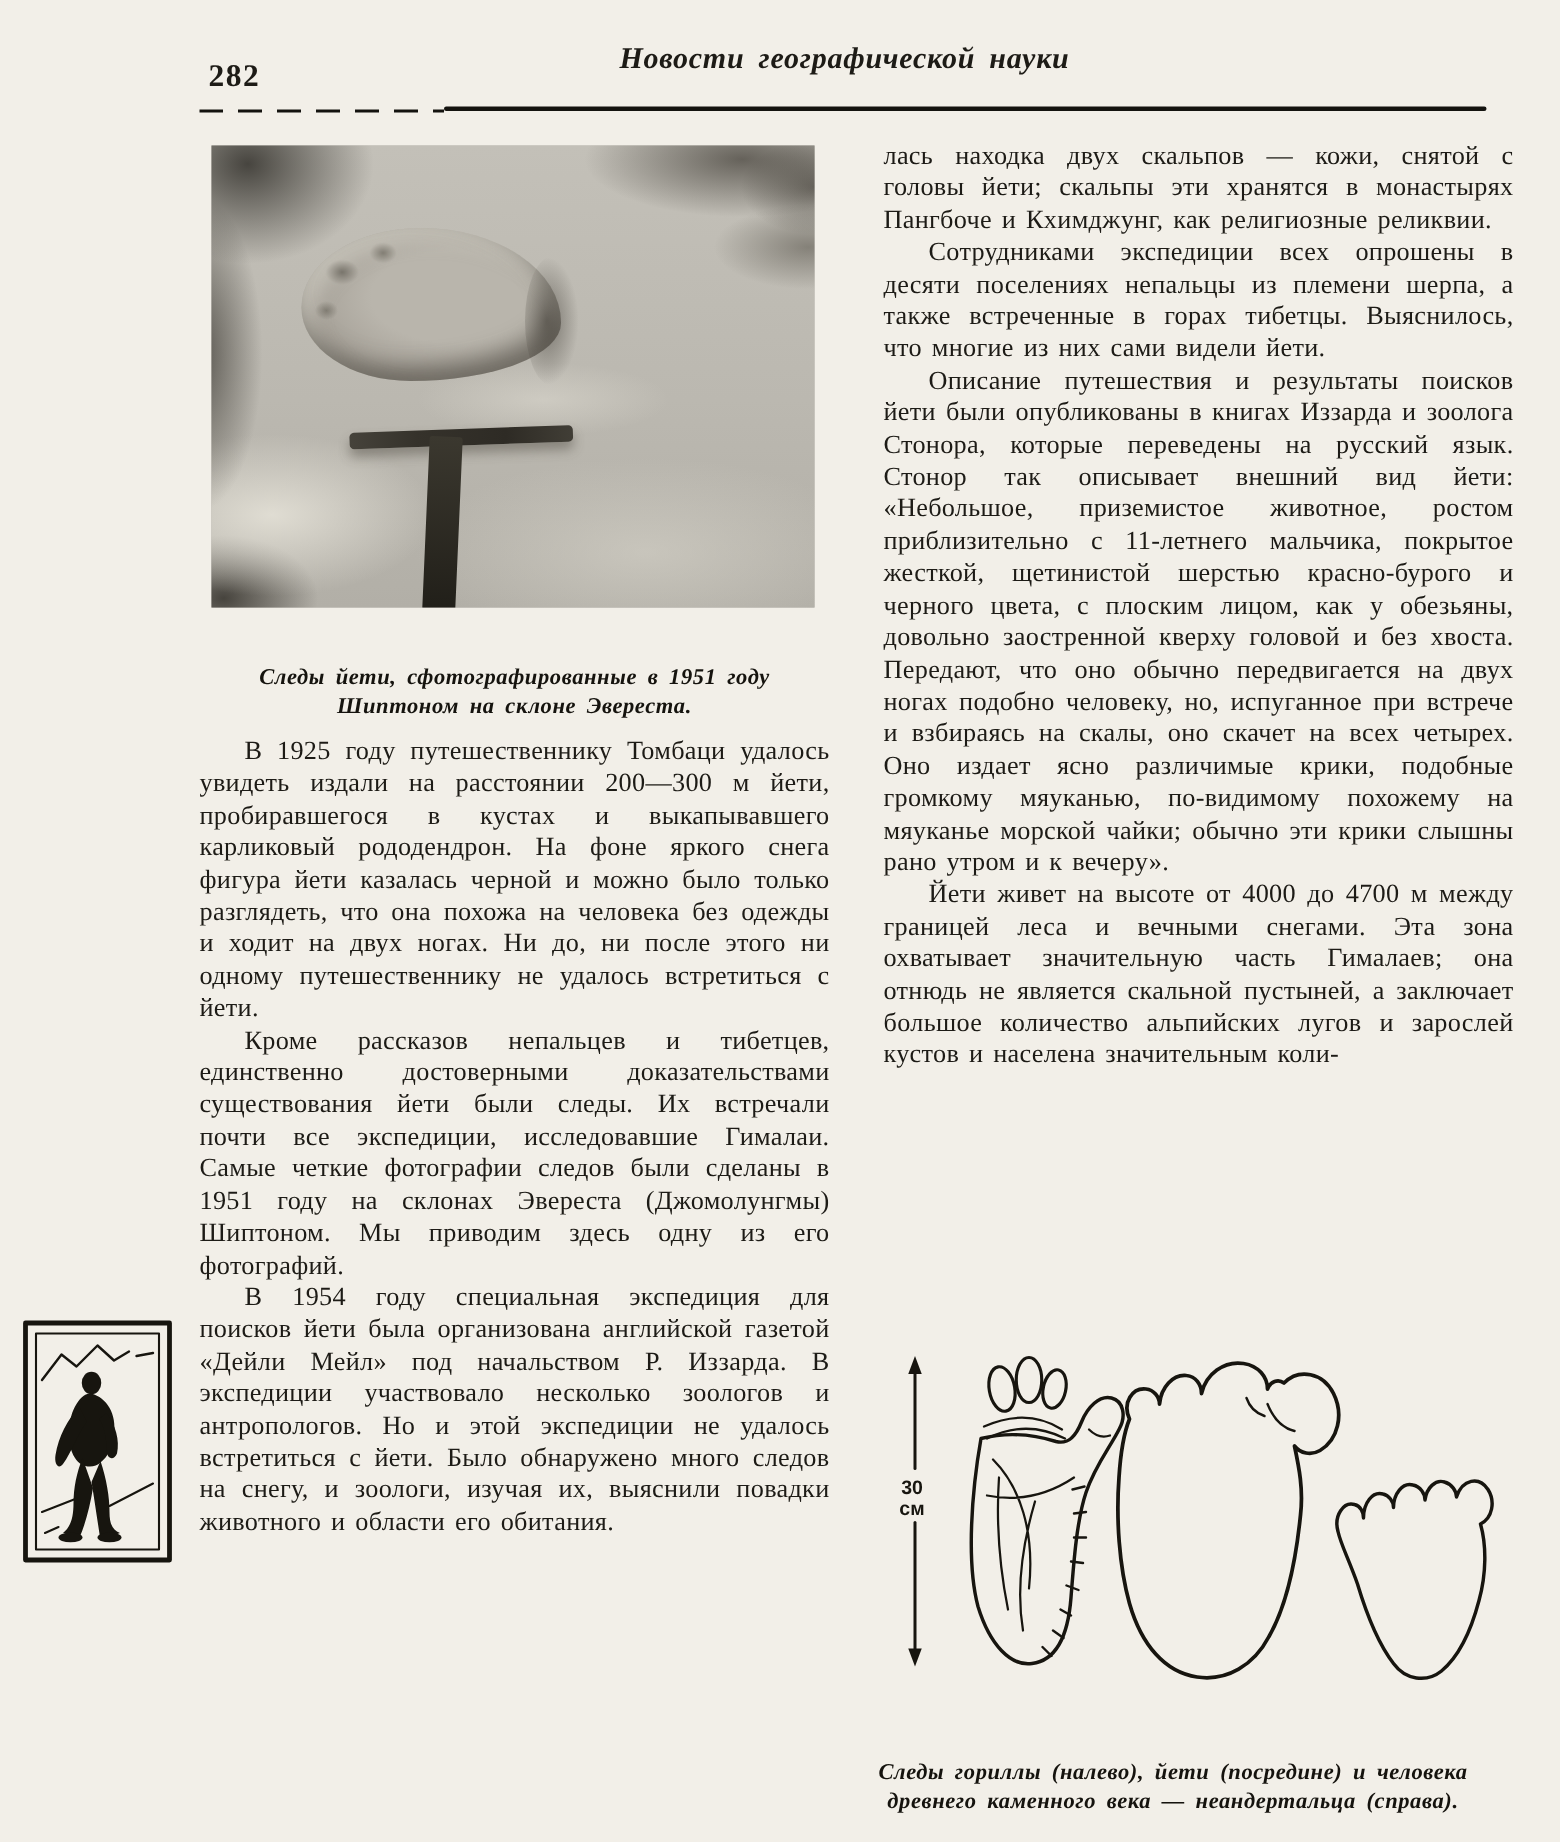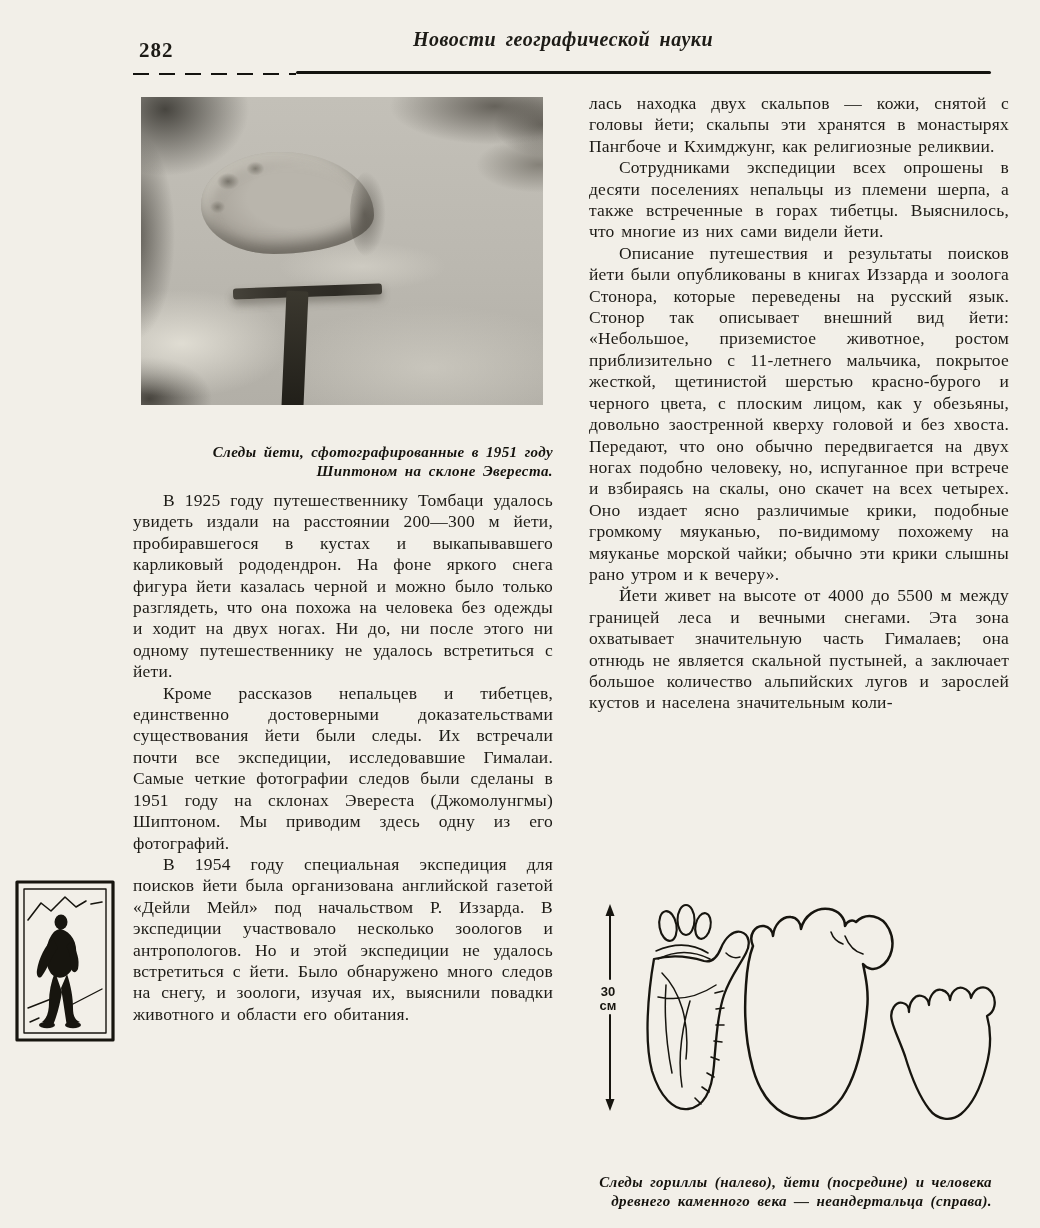--- a/index.html
+++ b/index.html
@@ -63,21 +63,21 @@
     box-shadow:0 5px 8px rgba(70,66,57,.45);
   }
   .axe-handle{
     position:absolute;left:35.5%;top:63%;width:5.5%;height:37.5%;
     background:linear-gradient(180deg,#3b382f,#211f19);
     transform:rotate(2.5deg);border-radius:2px;
   }
   
   .caption{
     position:absolute;font-size:15px;line-height:19px;font-weight:bold;font-style:italic;
-    text-align:right;letter-spacing:.4px;word-spacing:3px;color:#15130e;
+    text-align:center;letter-spacing:.4px;word-spacing:3px;color:#15130e;
   }
   .photo-caption{left:133px;top:428px;width:420px;}
   .figure-caption{left:572px;top:1141px;width:420px;margin-top:32px;}
   
   .col{
     position:absolute;width:420px;
     font-size:17.5px;line-height:21.4px;text-align:justify;
     letter-spacing:.2px;word-spacing:2px;
   }
   .col p{margin:0;}
@@ -131,21 +131,21 @@
     <ellipse cx="32" cy="145" rx="8" ry="3.2"></ellipse>
     <ellipse cx="58" cy="145" rx="8" ry="3.2"></ellipse>
   </g>
   <path d="M13,128 L36,119 M58,124 L87,109 M15,142 L24,138" class="ink-line" stroke-width="1.4"></path>
 </svg>
 
 <div class="col right-col">
   <p>лась находка двух скальпов — кожи, снятой с головы йети; скальпы эти хранятся в монастырях Пангбоче и Кхимджунг, как религиозные реликвии.</p>
   <p class="indent">Сотрудниками экспедиции всех опрошены в десяти поселениях непальцы из племени шерпа, а также встреченные в горах тибетцы. Выяснилось, что многие из них сами видели йети.</p>
   <p class="indent">Описание путешествия и результаты поисков йети были опубликованы в книгах Иззарда и зоолога Стонора, которые переведены на русский язык. Стонор так описывает внешний вид йети: «Небольшое, приземистое животное, ростом приблизительно с 11-летнего мальчика, покрытое жесткой, щетинистой шерстью красно-бурого и черного цвета, с плоским лицом, как у обезьяны, довольно заостренной кверху головой и без хвоста. Передают, что оно обычно передвигается на двух ногах подобно человеку, но, испуганное при встрече и взбираясь на скалы, оно скачет на всех четырех. Оно издает ясно различимые крики, подобные громкому мяуканью, по-видимому похожему на мяуканье морской чайки; обычно эти крики слышны рано утром и к вечеру».</p>
-  <p class="indent">Йети живет на высоте от 4000 до 5500 м между границей леса и вечными снегами. Эта зона охватывает значительную часть Гималаев; она отнюдь не является скальной пустыней, а заключает большое количество альпийских лугов и зарослей кустов и населена значительным коли-</p>
+  <p class="indent">Йети живет на высоте от 4000 до 4700 м между границей леса и вечными снегами. Эта зона охватывает значительную часть Гималаев; она отнюдь не является скальной пустыней, а заключает большое количество альпийских лугов и зарослей кустов и населена значительным коли-</p>
 </div>
 
 <svg class="footprints" viewBox="0 0 420 246">
 
   <g>
     <line x1="32" y1="17" x2="32" y2="86" class="ink-line" stroke-width="2"></line>
     <line x1="32" y1="122" x2="32" y2="212" class="ink-line" stroke-width="2"></line>
     <polygon points="32,11 27.5,23 36.5,23" fill="#17150f"></polygon>
     <polygon points="32,218 27.5,206 36.5,206" fill="#17150f"></polygon>
   </g>

